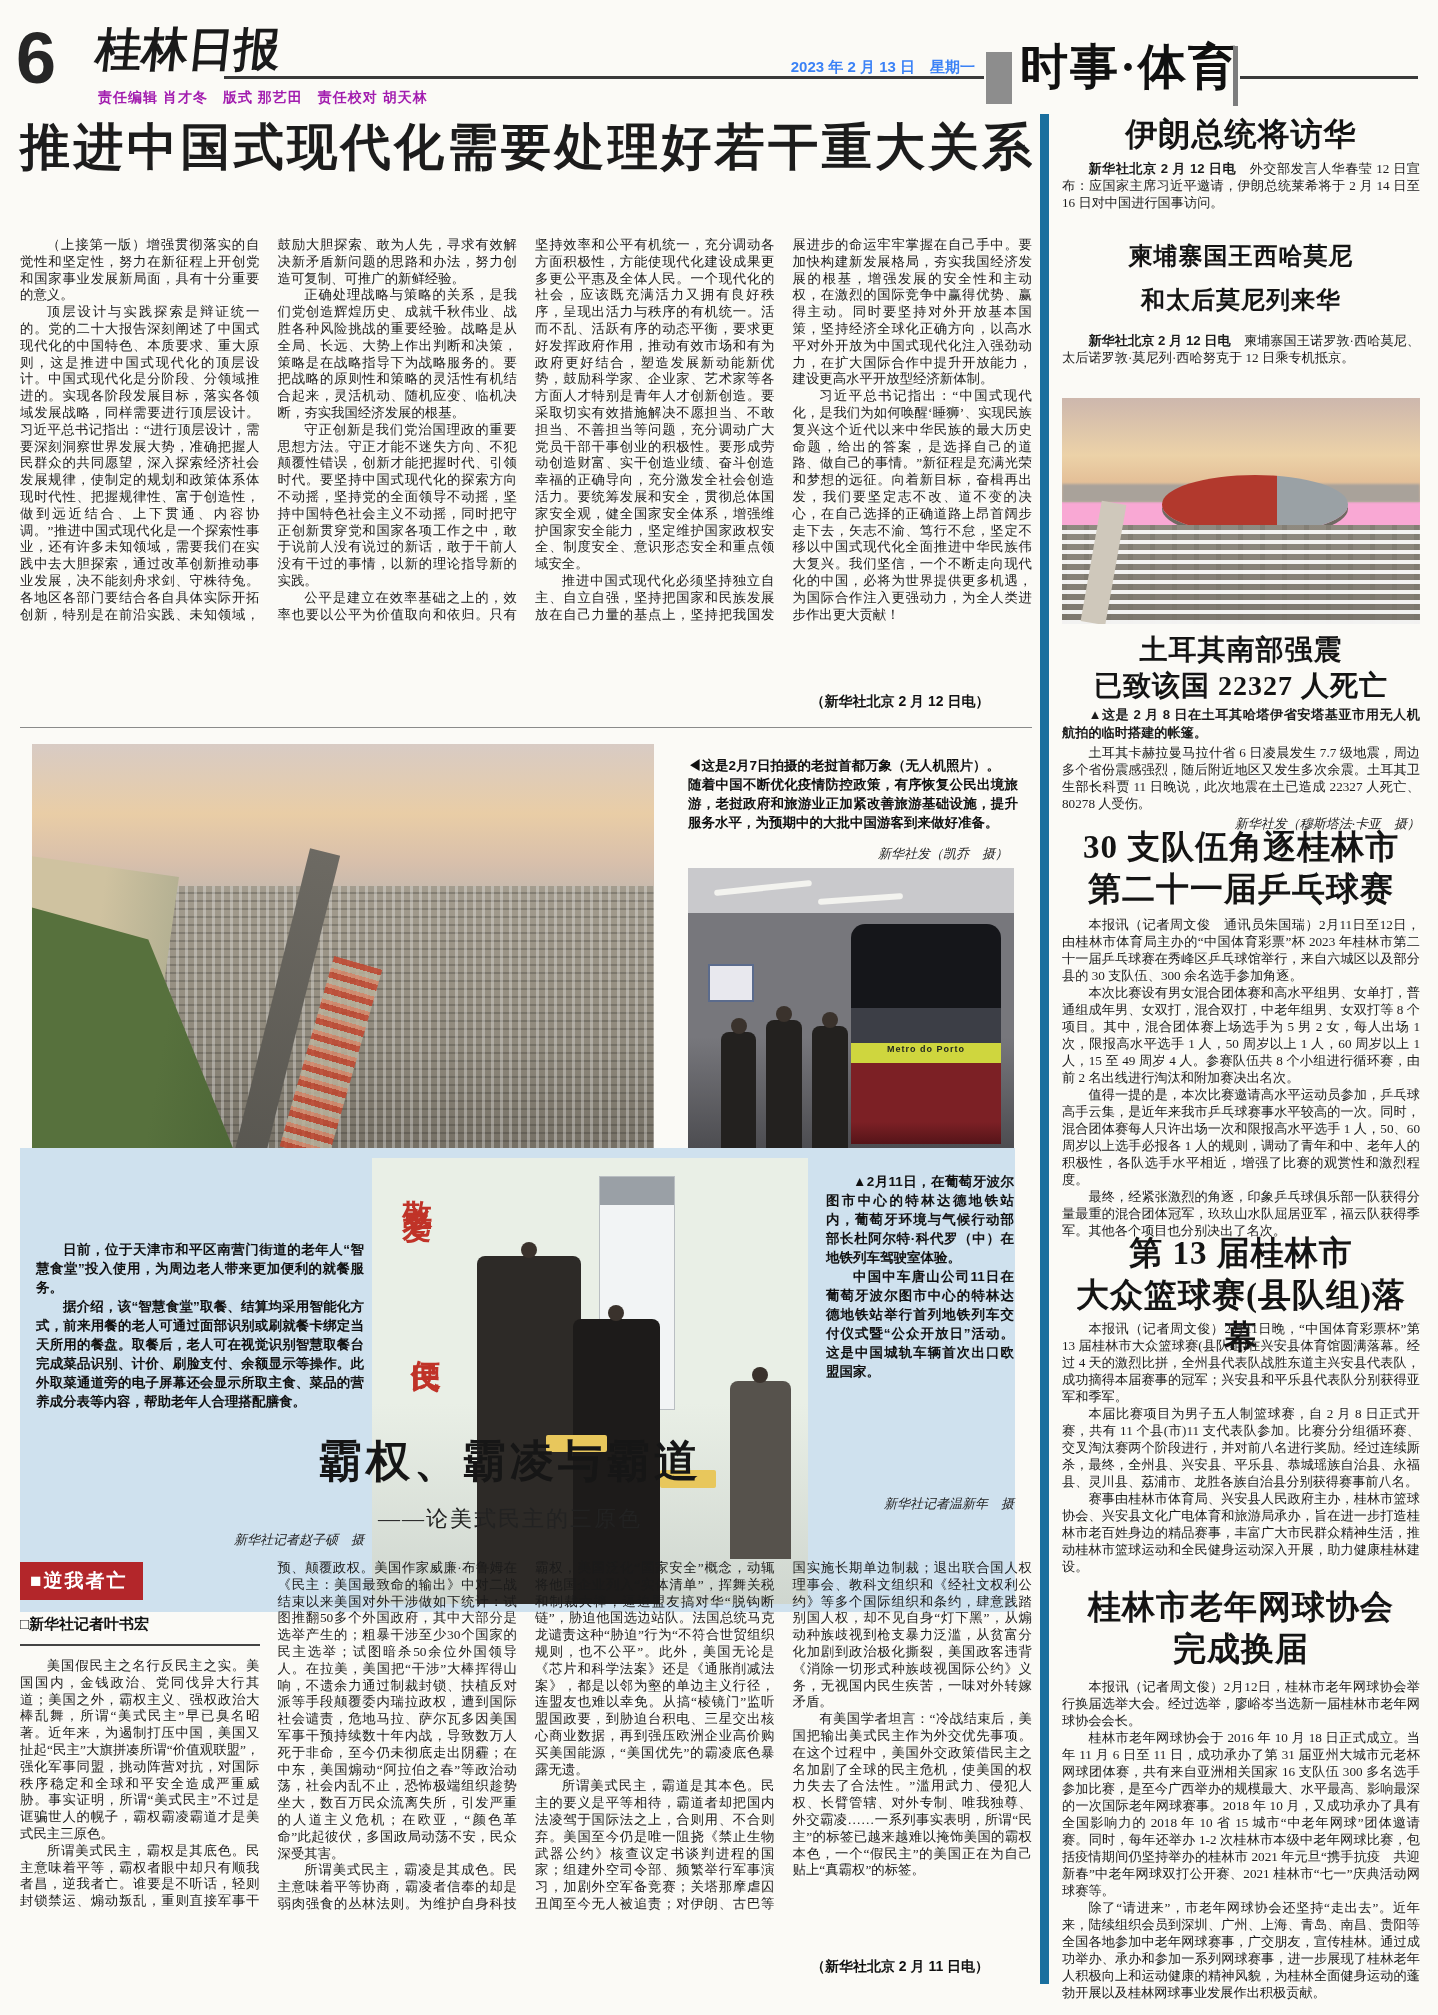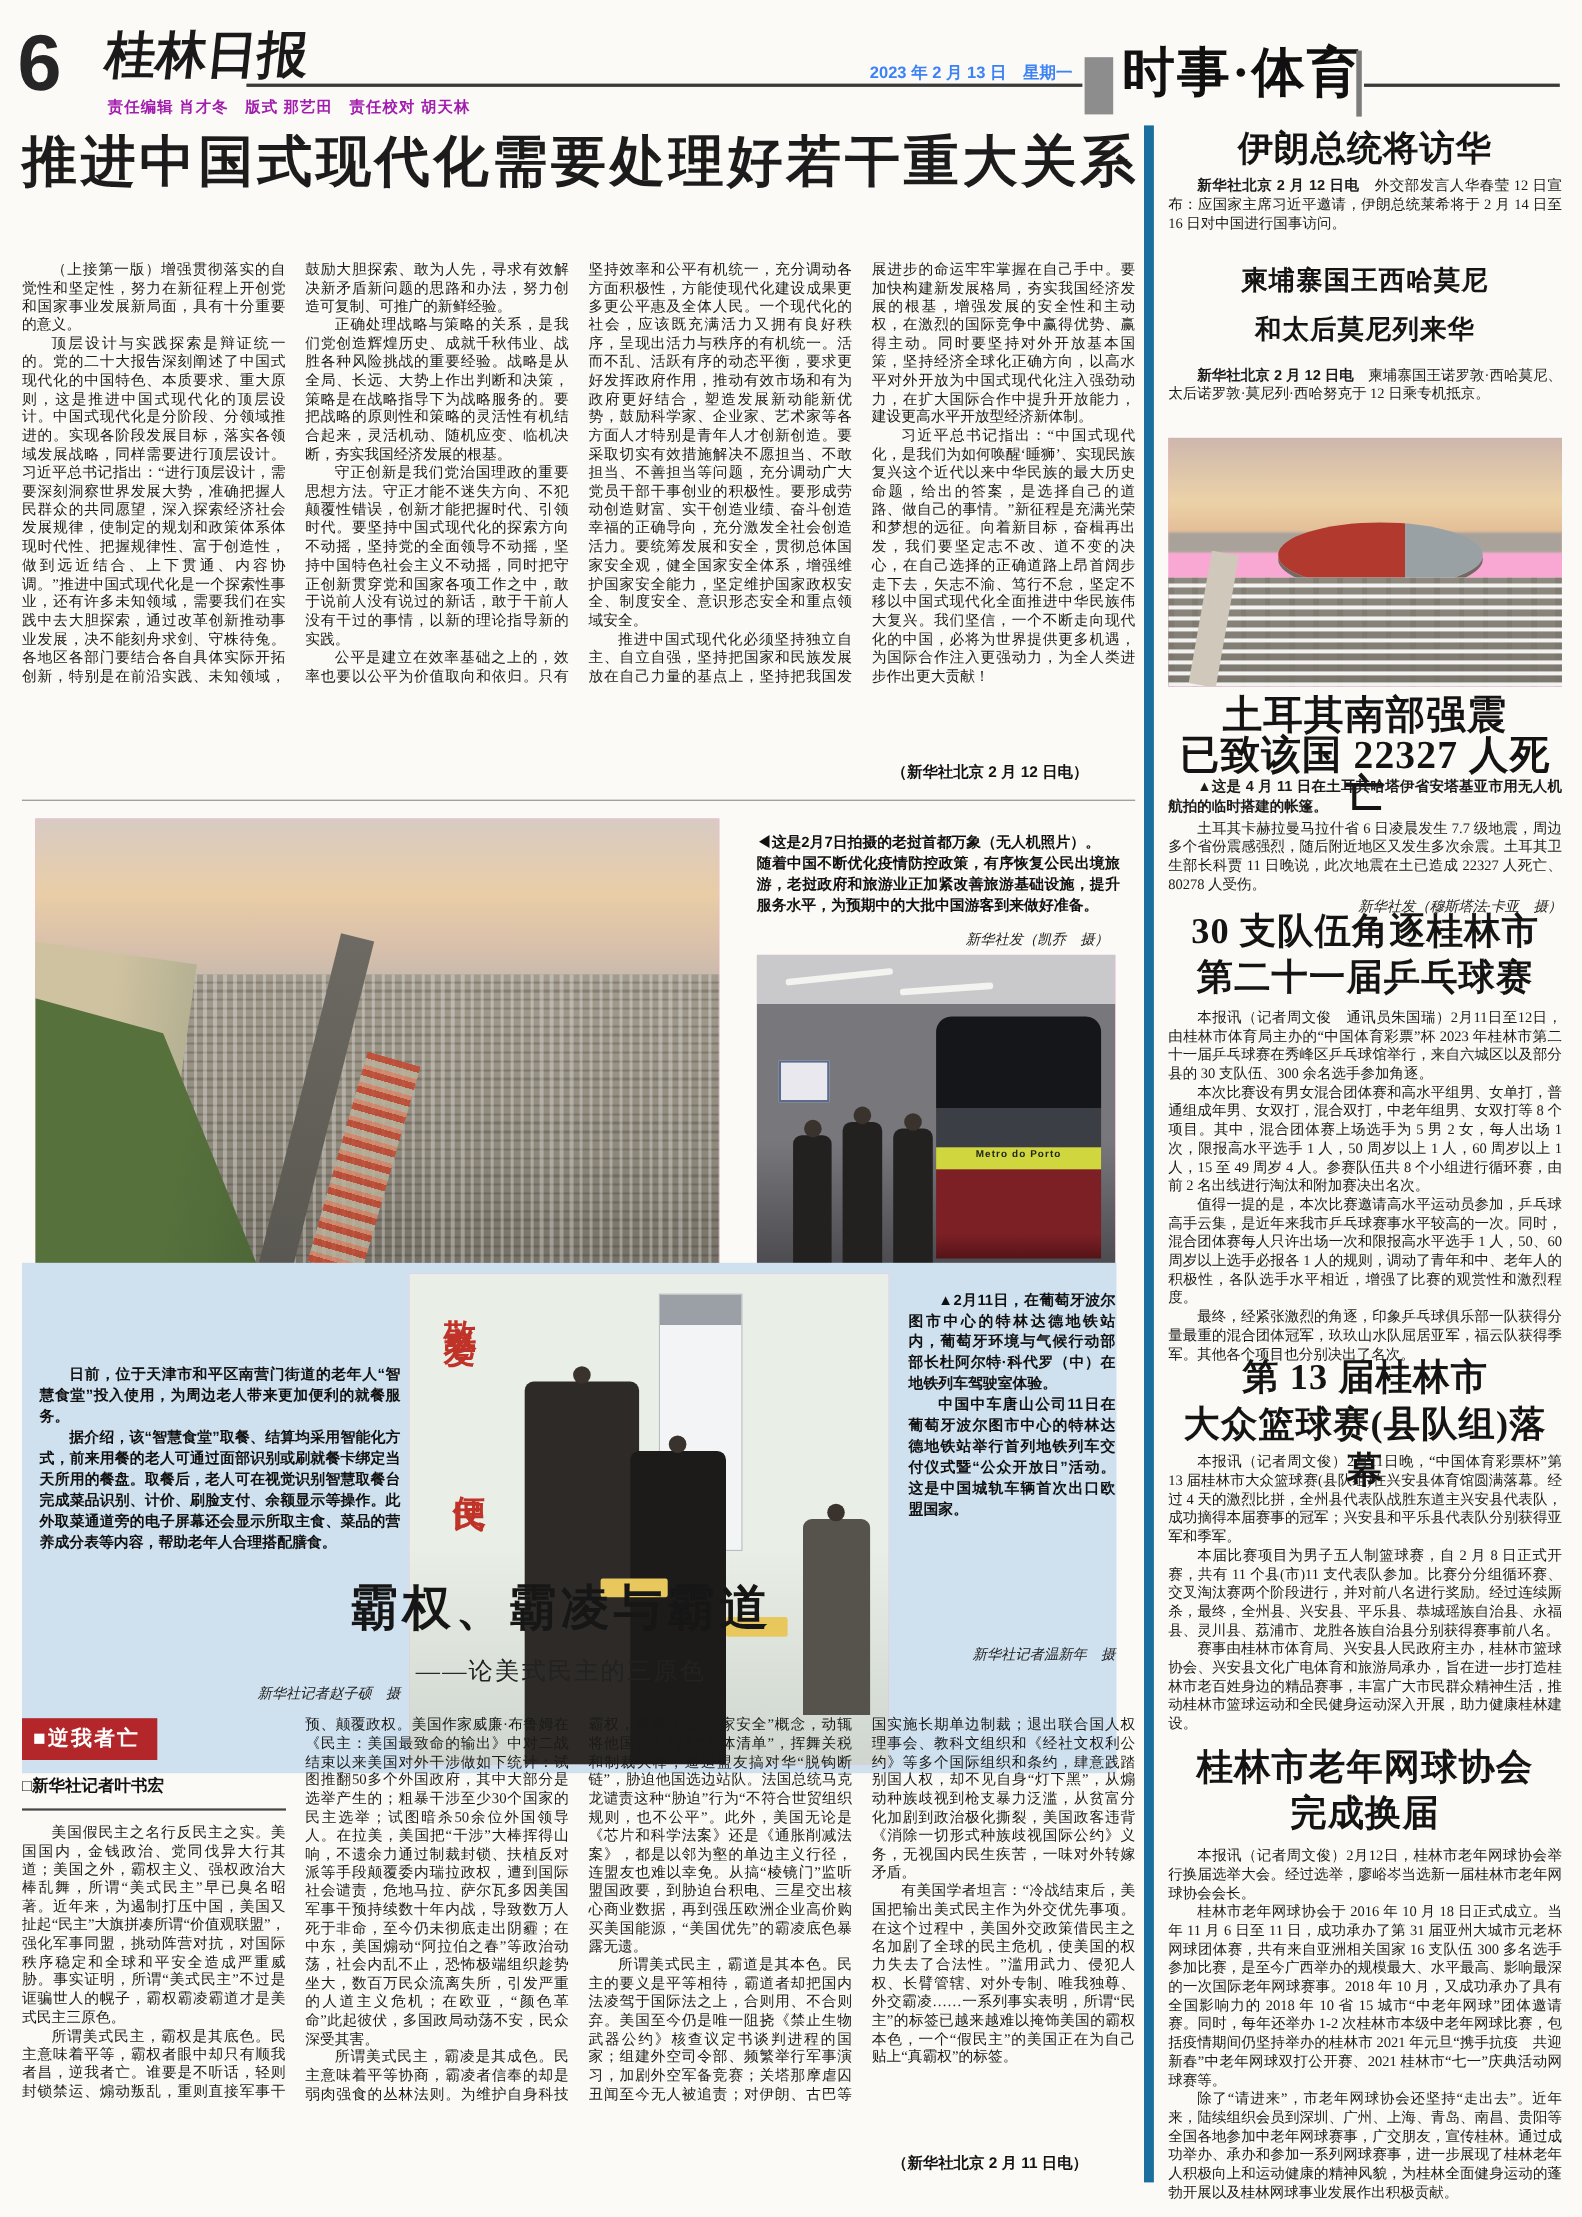--- a/index.html
+++ b/index.html
@@ -82,21 +82,21 @@
   .hq-body{left:20px;top:1560px;width:1012px;height:455px;column-count:4;column-gap:18px;
            font-size:13.4px;line-height:16.8px;text-align:justify;overflow:hidden;}
   .hq-label{display:inline-block;background:#b3262a;color:#fff;font:700 19px/24px "Liberation Sans",sans-serif;
             padding:7px 16px 7px 10px;margin:2px 0 14px 0;letter-spacing:2px;}
   .hq-byline{font:700 15px/20px "Liberation Sans",sans-serif;color:#111;border-bottom:2px solid #444;
              padding-bottom:10px;margin-bottom:12px;break-inside:avoid;}
   
   .blue-divider{left:1040px;top:114px;width:9px;height:1870px;background:#1a6f9e;}
   .rc{left:1062px;width:358px;}
   .rc-title{text-align:center;font:900 32px/40px "Liberation Serif",serif;color:#141414;letter-spacing:1px;}
-  .rc-title.small{font-size:36px;line-height:36px;}
+  .rc-title.small{font-size:28px;line-height:36px;}
   .rc-body{font-size:13.2px;line-height:17px;text-align:justify;}
   .rc-body p{margin:0;text-indent:2em;}
   .rc-body .dl{font-weight:700;font-family:"Liberation Sans",sans-serif;}
   .cap-bold{font:700 13.2px/18px "Liberation Sans",sans-serif;text-align:justify;}
   .cap-bold p{margin:0;text-indent:2em;}
 </style>
 </head>
 <body>
 
 <div class="abs page-num">6</div>
@@ -214,21 +214,21 @@
   <div class="stad-body"></div>
   <div class="stad-ground"></div>
   <div class="stad-road"></div>
 </div>
 
 <div class="abs rc rc-title small" style="top:632px;">
   <div>土耳其南部强震</div>
   <div>已致该国 22327 人死亡</div>
 </div>
 <div class="abs rc cap-bold" style="top:706px;">
-  <p>▲这是 4 月 11 日在土耳其哈塔伊省安塔基亚市用无人机航拍的临时搭建的帐篷。</p>
+  <p>▲这是 2 月 8 日在土耳其哈塔伊省安塔基亚市用无人机航拍的临时搭建的帐篷。</p>
 </div>
 <div class="abs rc rc-body" style="top:744px;">
   <p>土耳其卡赫拉曼马拉什省 6 日凌晨发生 7.7 级地震，周边多个省份震感强烈，随后附近地区又发生多次余震。土耳其卫生部长科贾 11 日晚说，此次地震在土已造成 22327 人死亡、80278 人受伤。</p>
   <div class="credit">新华社发（穆斯塔法·卡亚　摄）</div>
 </div>
 
 <div class="abs rc rc-title" style="top:826px;line-height:42px;font-size:33px;">
   <div>30 支队伍角逐桂林市</div>
   <div>第二十一届乒乓球赛</div>
 </div>

